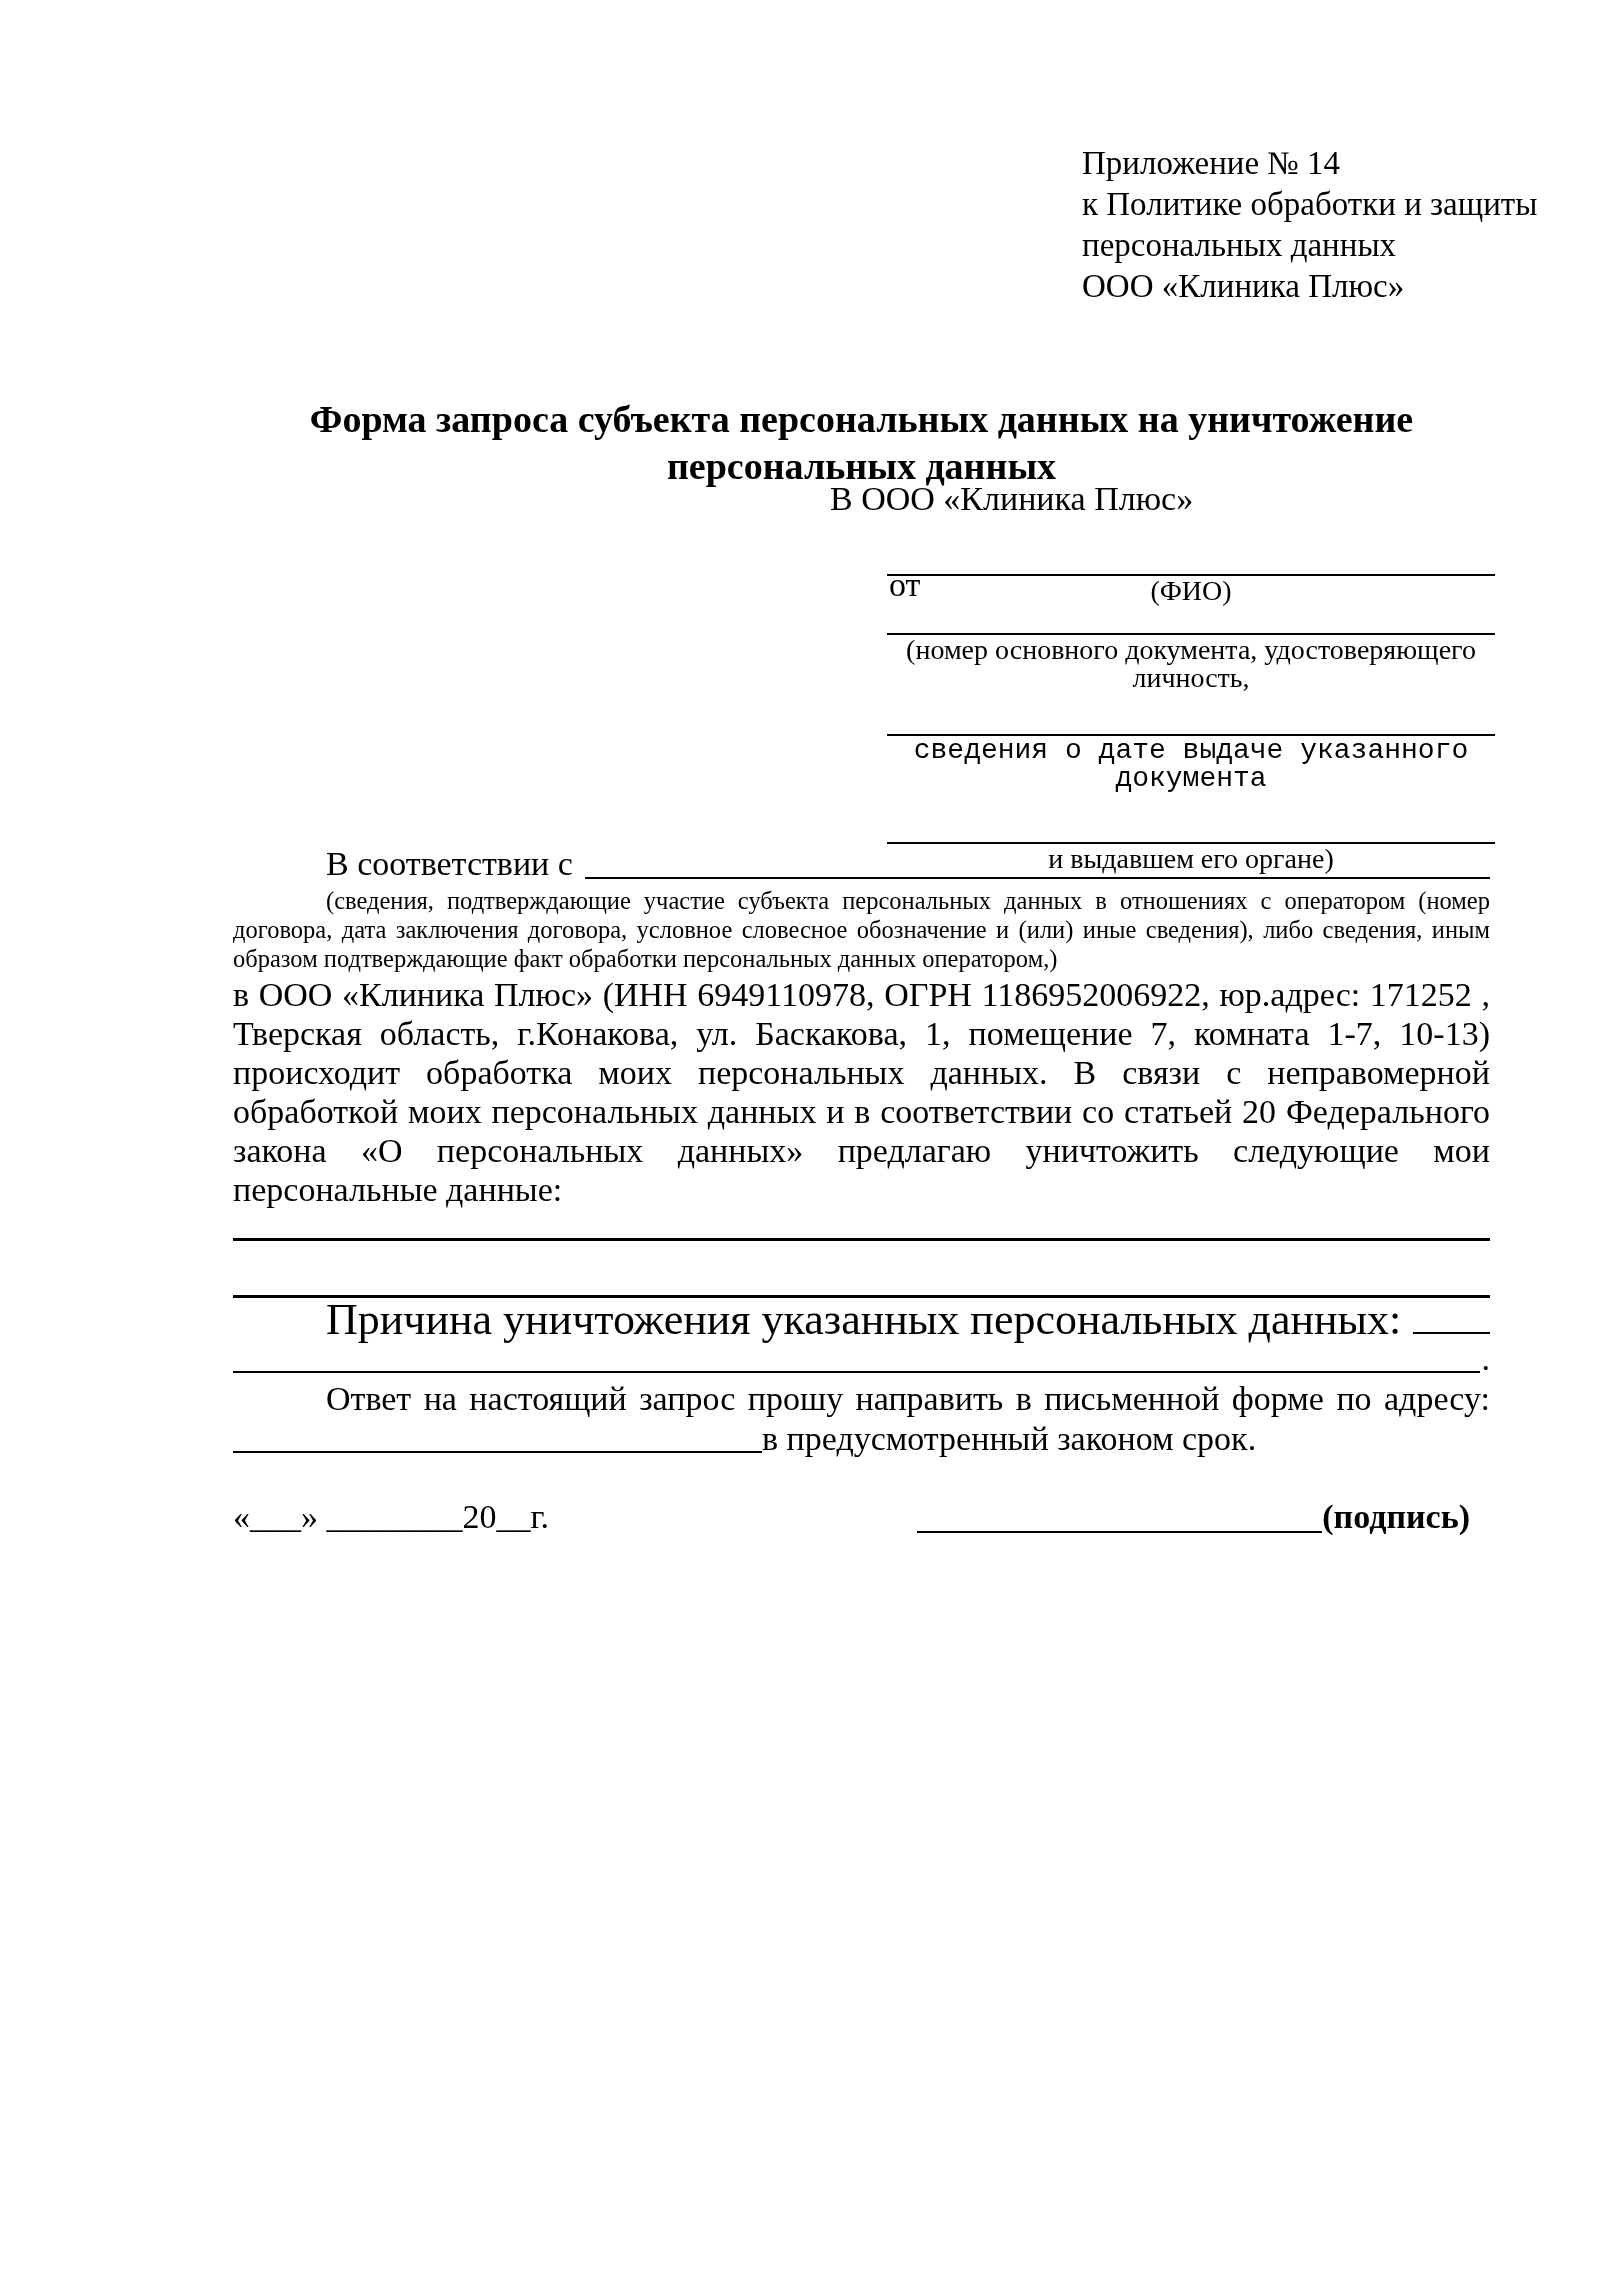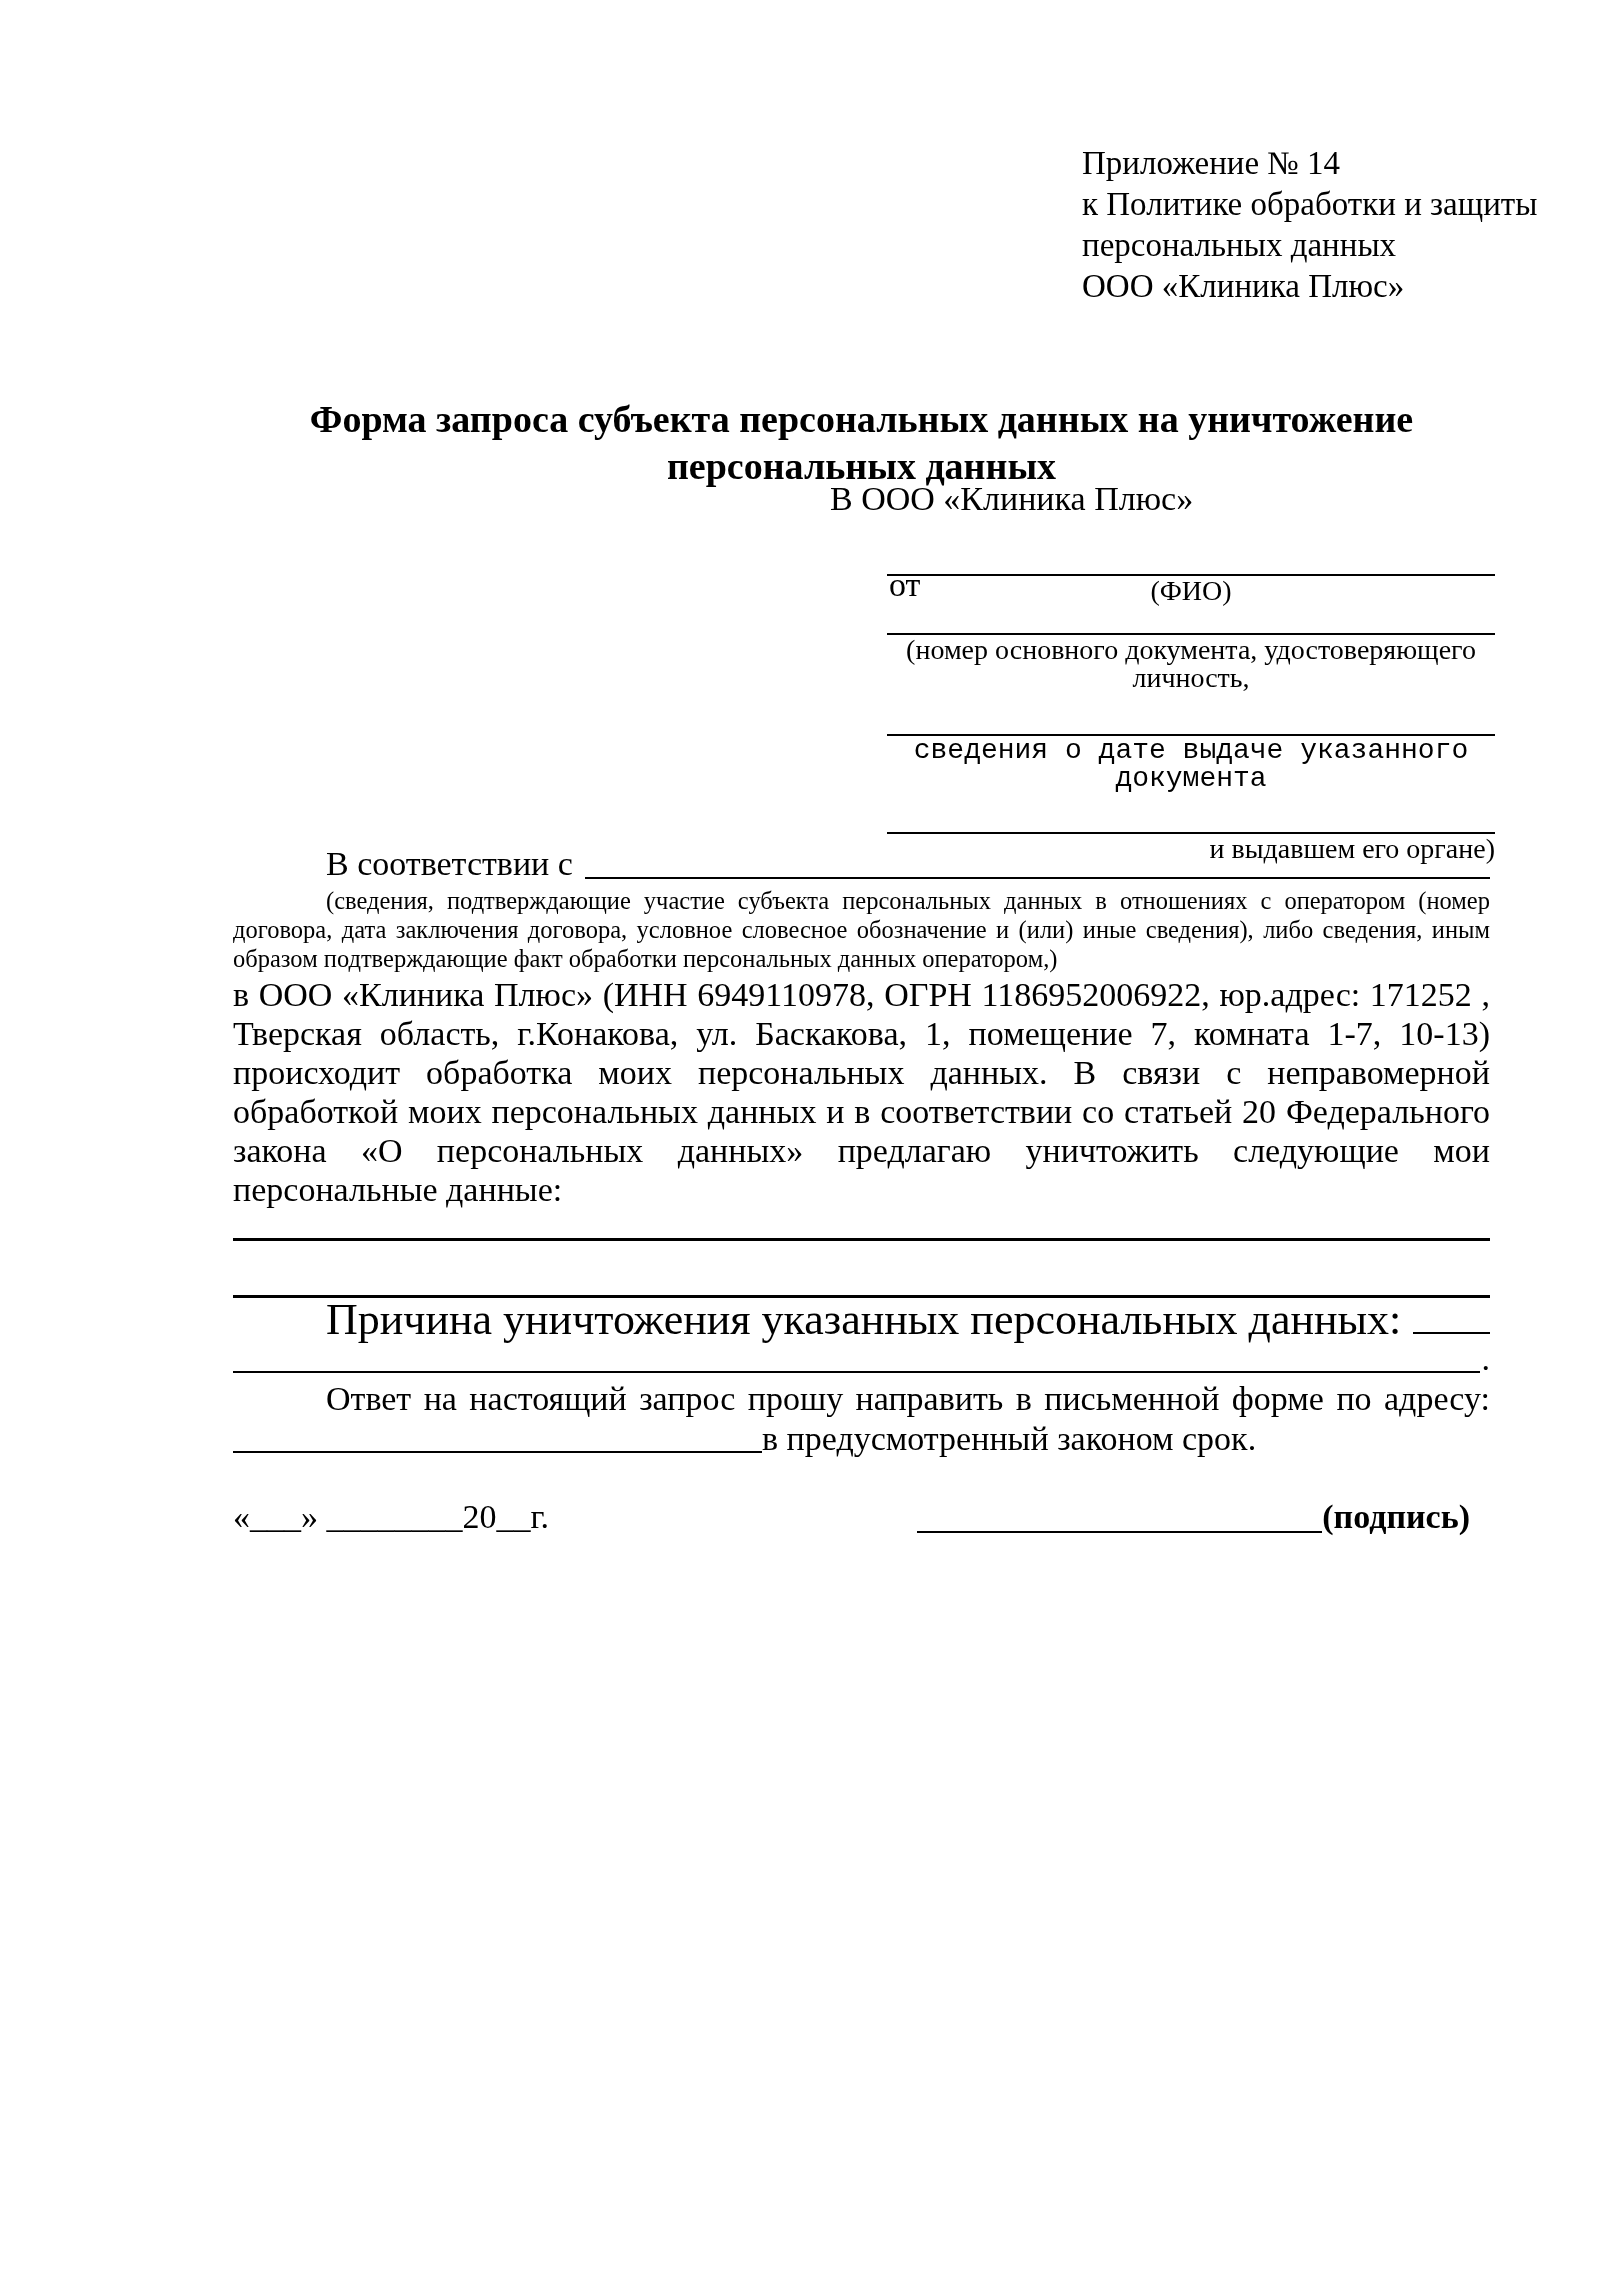--- a/index.html
+++ b/index.html
@@ -68,21 +68,21 @@
   }
   .field {
     border-top: 2.9px solid #000;
     padding-top: 1px;
     text-align: center;
     font-size: 28px;
     line-height: 27.4px;
   }
   .field.m1 { margin-top: 29px; }
   .field.m2 { margin-top: 43px; font-family: Liberation Mono, monospace; }
-  .field.m3 { margin-top: 40px; text-align: right; }
+  .field.m3 { margin-top: 50px; }
 
   
   .main-col {
     position: absolute;
     left: 233px;
     top: 843px;
     width: 1257px;
   }
   .lead-row {
     display: flex;

